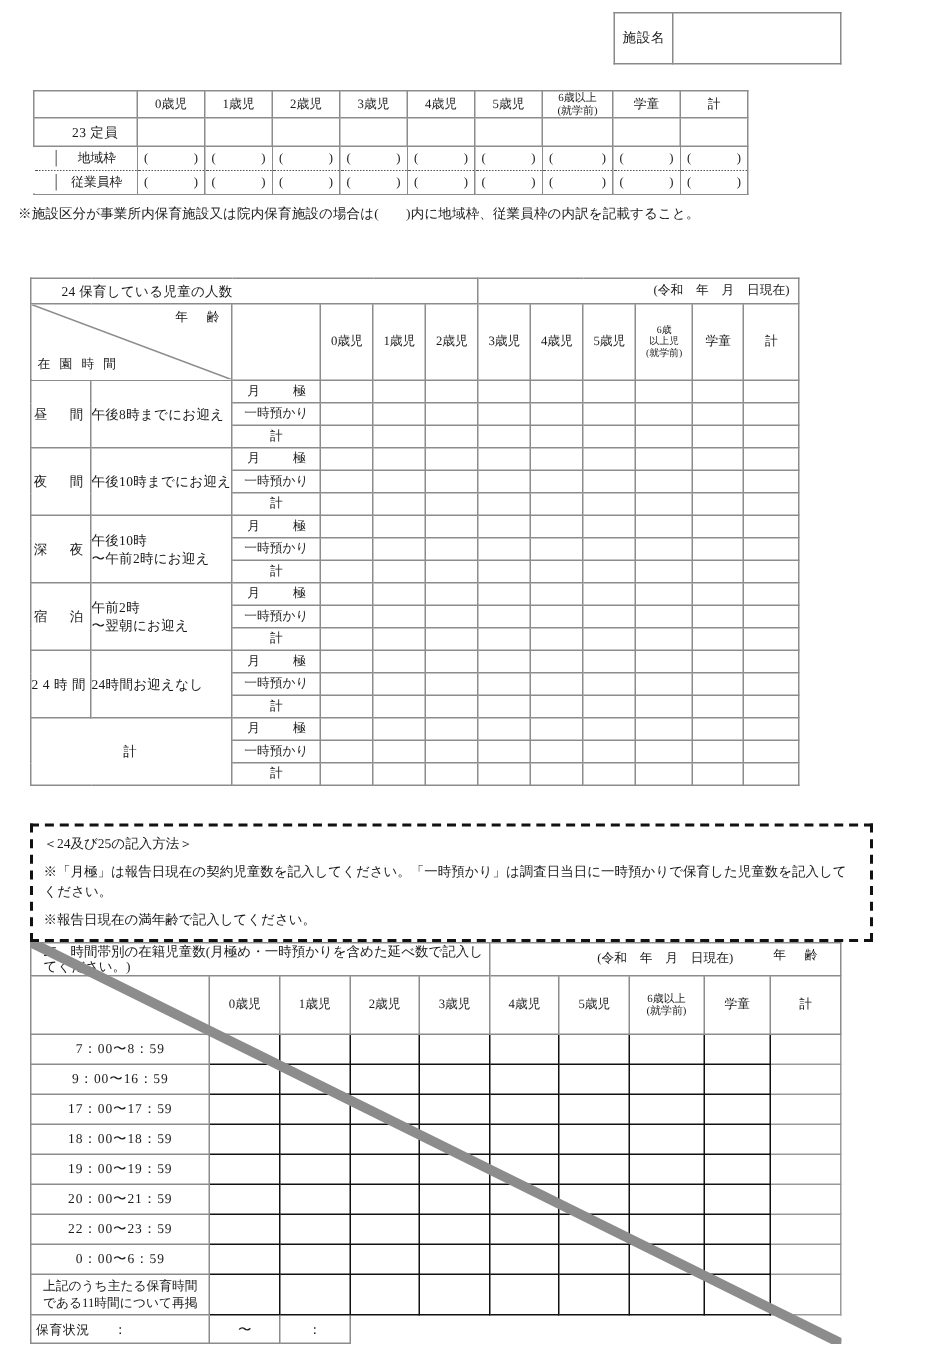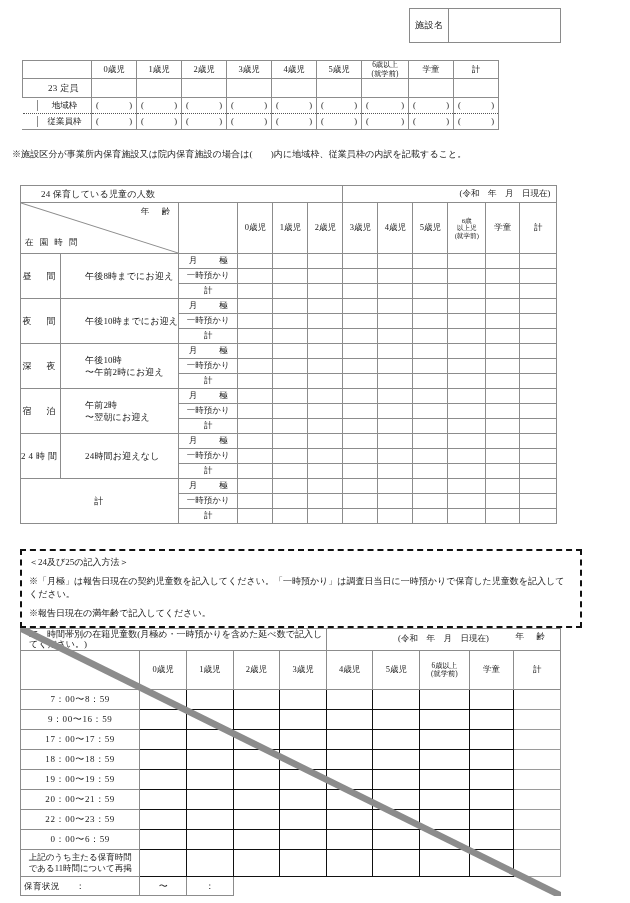--- a/index.html
+++ b/index.html
@@ -98,21 +98,21 @@
     position: relative;
   }
   .t23 .paren .pl { float: left; }
   .t23 .paren .pr { float: right; padding-right: 4px; }
   .t23 .row-waku.last td { border-bottom: 1px solid #8c8c8c; }
 
   
   .note23 {
     position: absolute;
     left: 12px;
-    top: 148px;
+    top: 136px;
     font-size: 9px;
     letter-spacing: 0.1px;
     white-space: nowrap;
   }
 
   
   .t24-wrap {
     position: absolute;
     left: 20px;
     top: 185px;
@@ -160,21 +160,21 @@
   .t24 .col-a6 { width: 37px; font-size: 6.6px; line-height: 1.1; }
   .t24 .col-g { width: 33px; }
   .t24 .col-k { width: 36px; }
   .t24 .blockrow td { height: 14px; }
   .t24 .grp-a, .t24 .grp-b {
     font-size: 9px;
     letter-spacing: 3px;
   }
   .t24 .grp-b {
     text-align: left;
-    padding-left: 24px;
+    padding-left: 0;
     letter-spacing: 0.2px;
   }
   .t24 .grp-b.two-line { line-height: 1.35; }
   .t24 .typecell {
     font-size: 8.5px;
   }
   .t24 .typecell.tsuki {
     letter-spacing: 0px;
     padding: 0 6px;
   }

